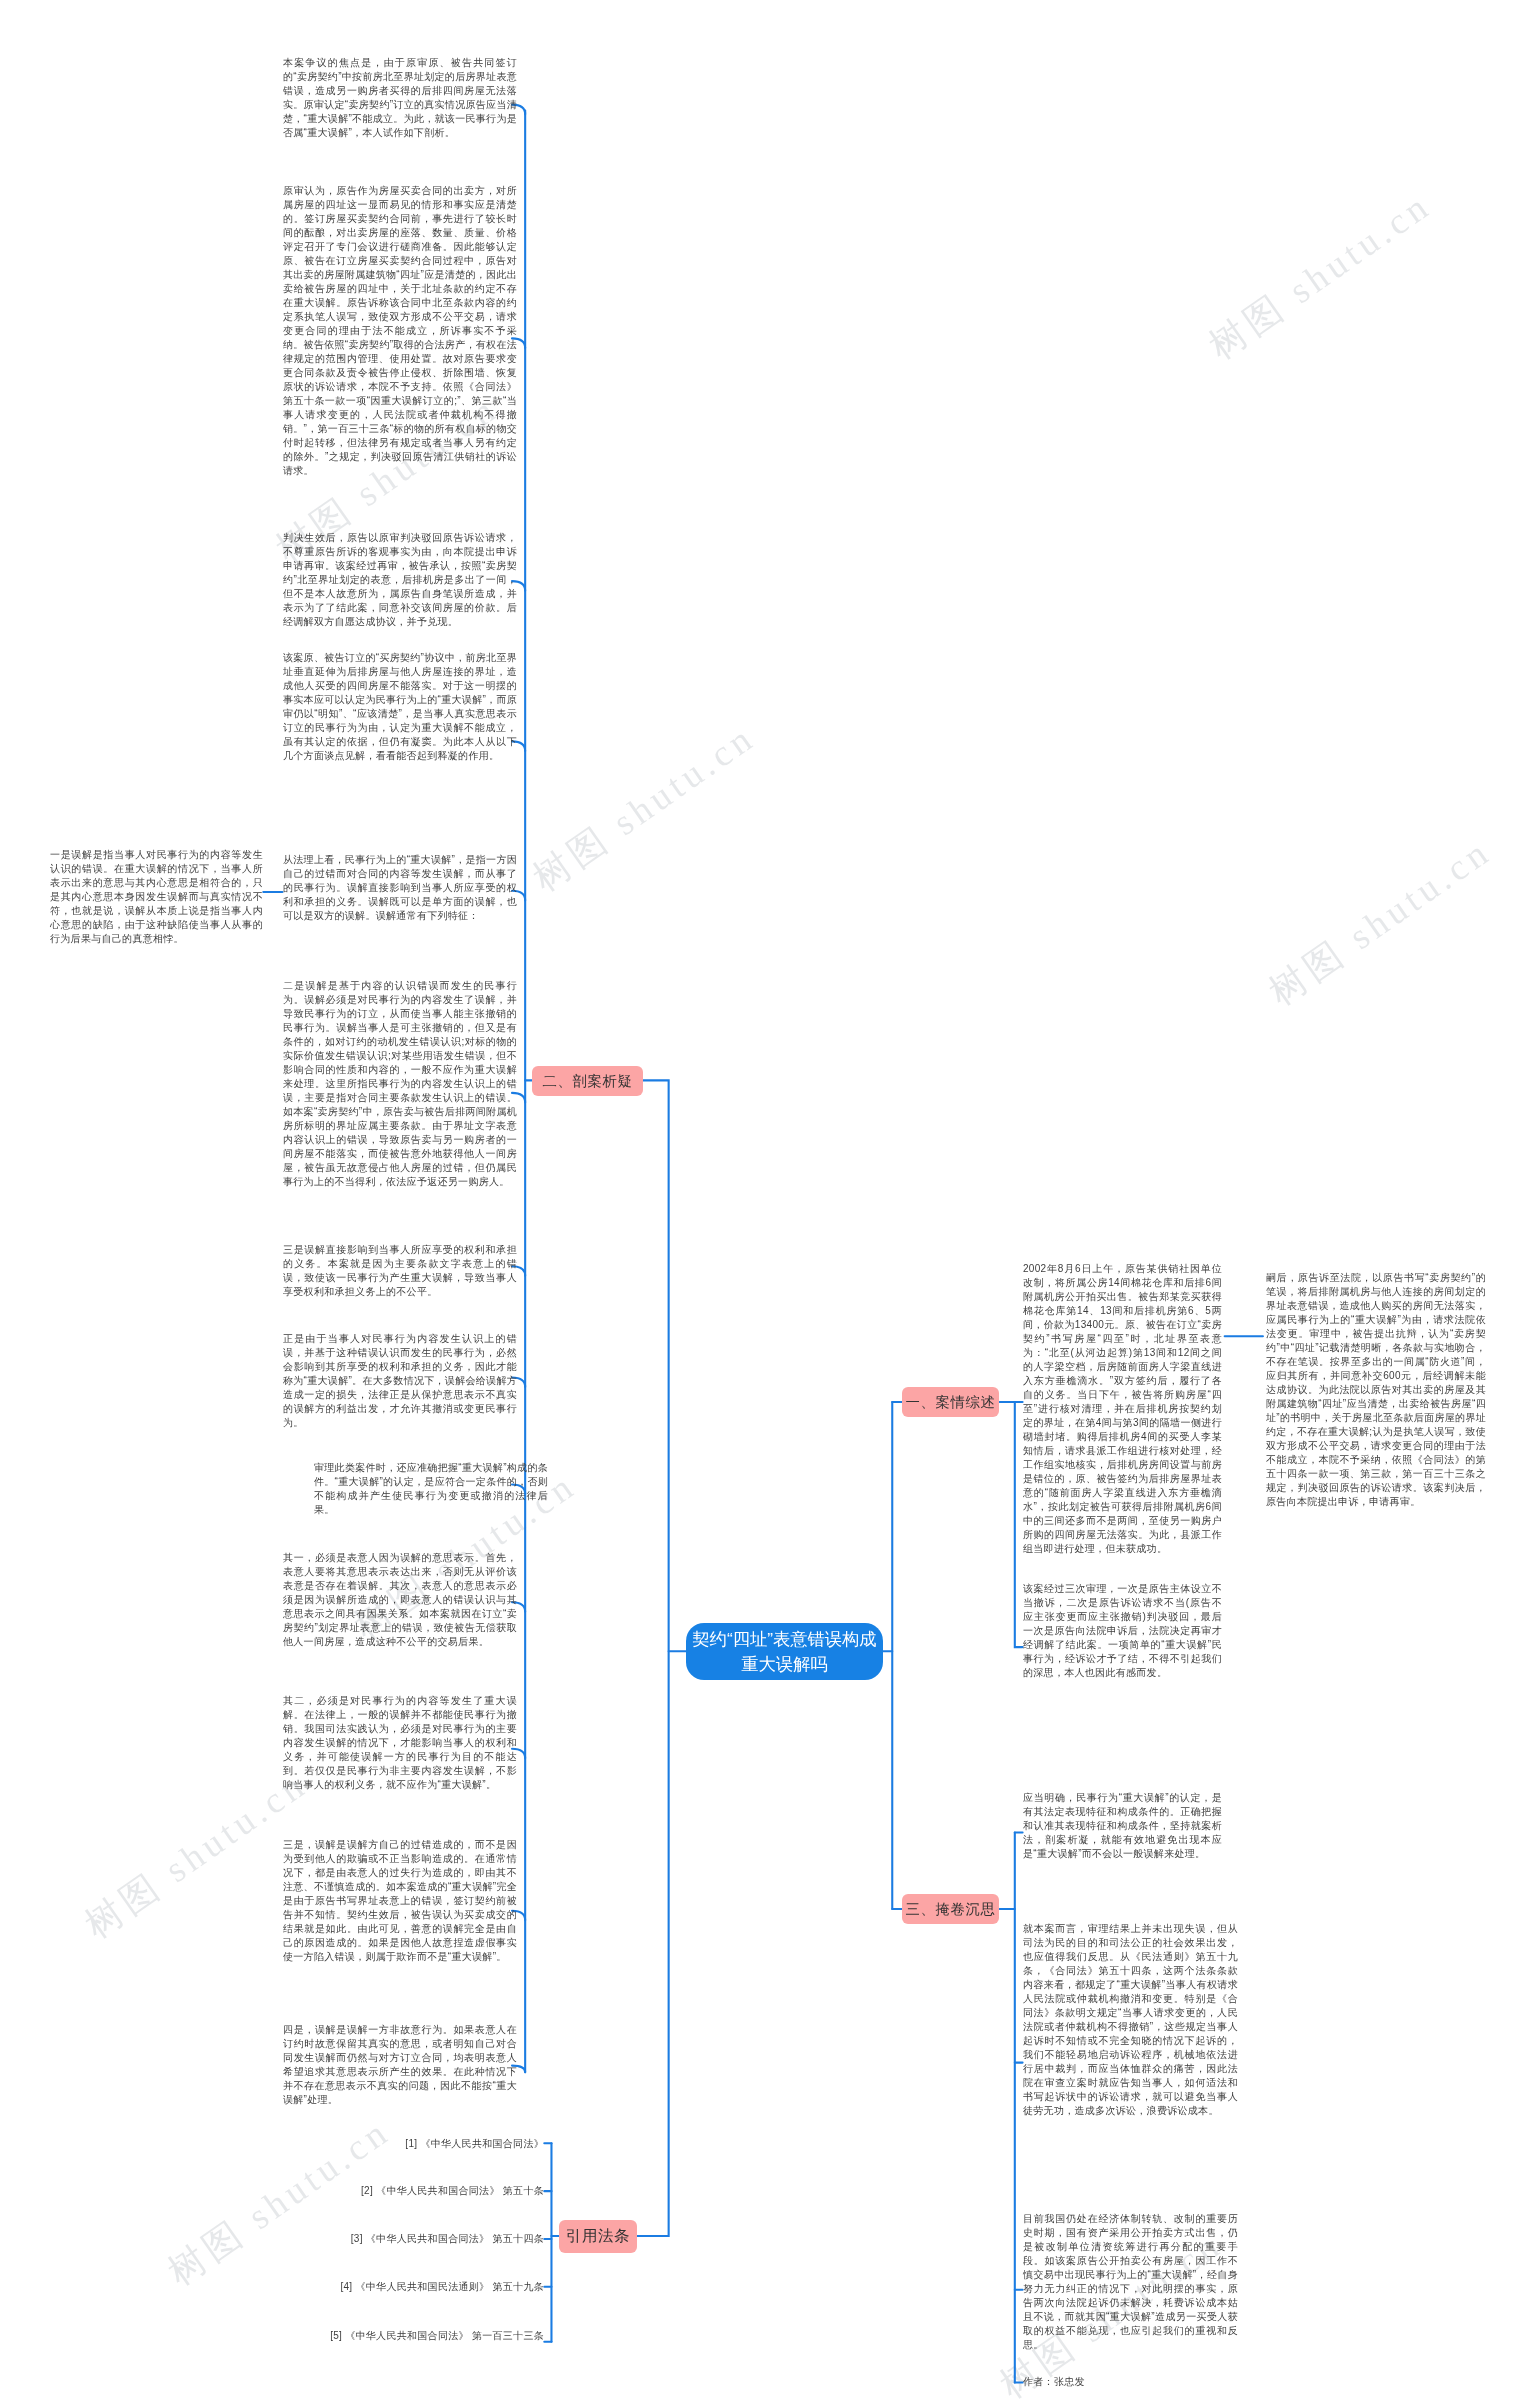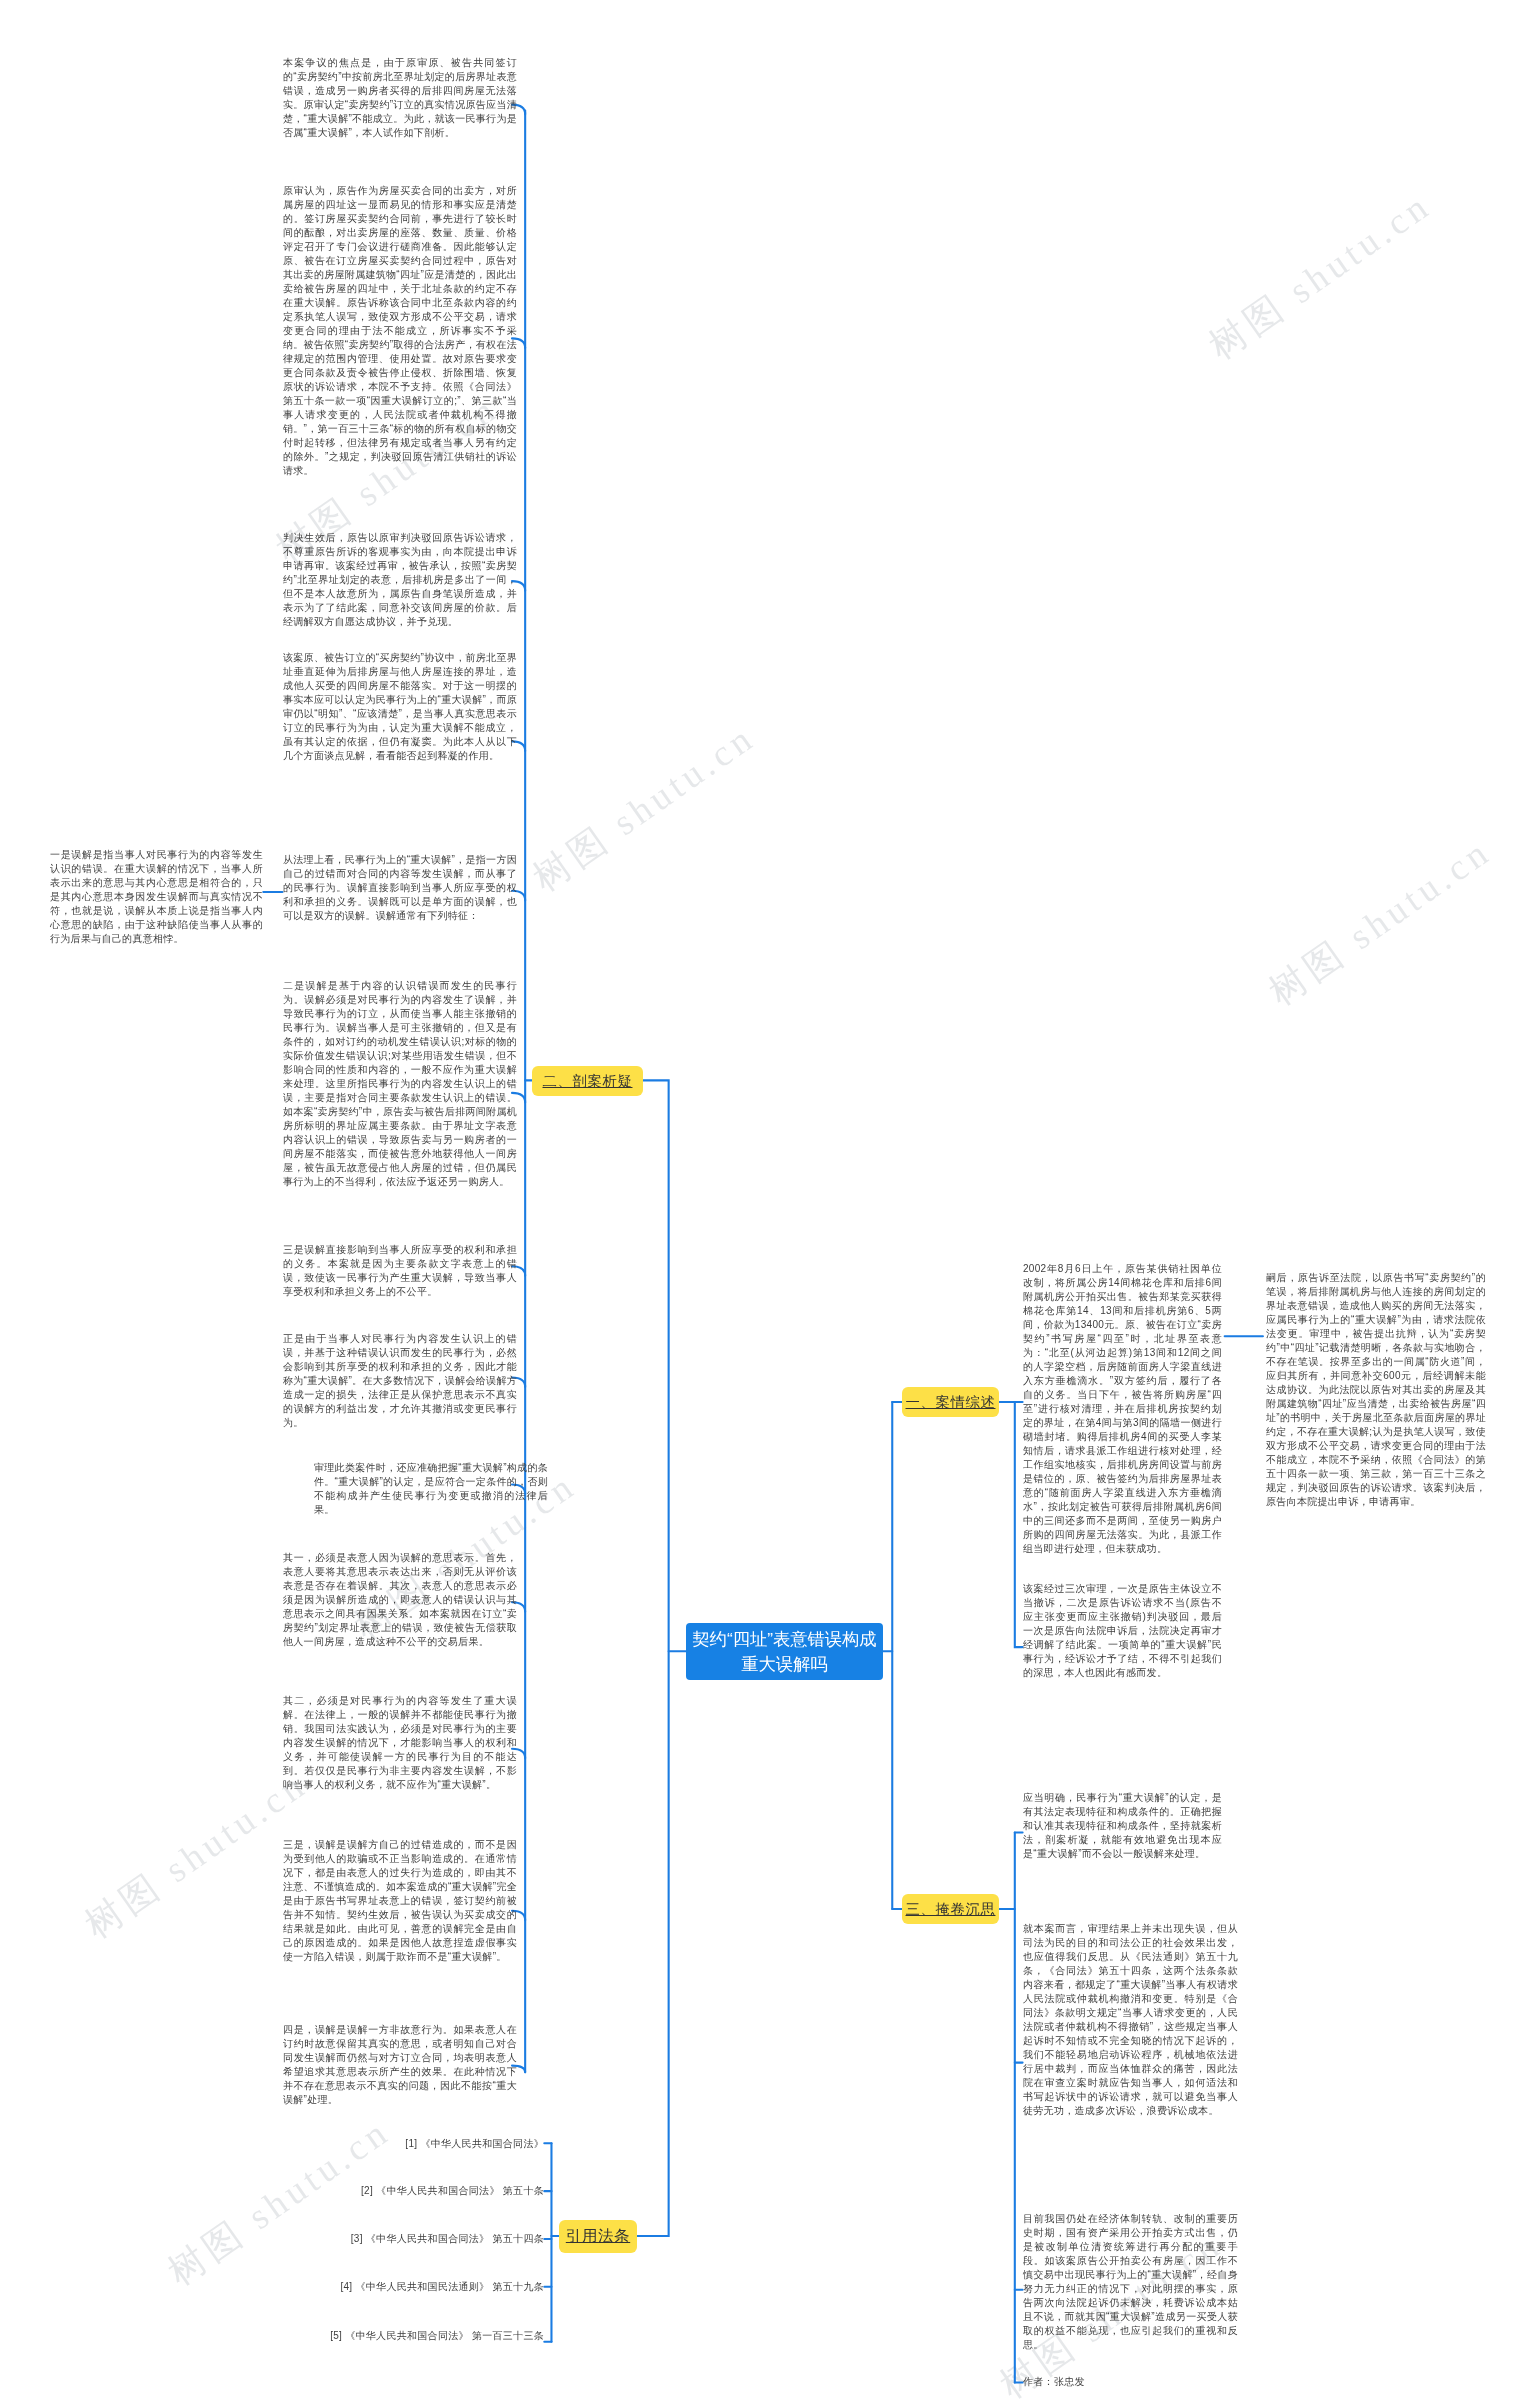--- a/index.html
+++ b/index.html
@@ -1,24 +1,24 @@
 <!DOCTYPE html>
 <html style="font-size:9.6px"><head>
 <meta charset="utf-8">
 <style>
   html,body{margin:0;padding:0;background:#ffffff;}
   #canvas{position:relative;width:1531px;height:2401px;background:#ffffff;overflow:hidden;
           font-family:"Liberation Sans","DejaVu Sans",sans-serif;}
   .para{position:absolute;font-size:10px;line-height:14px;color:#3d3d3d;text-align:justify;
         letter-spacing:0.3px;}
   .leftcol{left:283px;width:234px;}
-  .topic-node{position:absolute;background:#fde047;border-radius:6px;display:flex;
+  .topic-node{position:absolute;background:#fca5a5;border-radius:6px;display:flex;
         align-items:center;justify-content:center;color:#333333;font-size:14.4px;
-        letter-spacing:0.6px;text-decoration:underline;}
-  .root-node{position:absolute;background:#1781e4;color:#ffffff;border-radius:4px;
+        letter-spacing:0.6px;}
+  .root-node{position:absolute;background:#1781e4;color:#ffffff;border-radius:18px;
         display:flex;align-items:center;justify-content:center;text-align:center;
         font-size:17.3px;line-height:25px;padding:2.4px 6px;box-sizing:border-box;}
   .law{position:absolute;font-size:10px;color:#3d3d3d;white-space:nowrap;letter-spacing:0.3px;}
   .law-wrap{white-space:normal;max-width:246px;text-align:left;line-height:15px;}
   .wm{position:absolute;font-family:"Liberation Serif","DejaVu Serif",serif;
       font-size:37px;color:rgba(100,110,125,0.16);transform:rotate(-35deg);
       letter-spacing:4.8px;white-space:nowrap;pointer-events:none;}
   svg.links{position:absolute;left:0;top:0;pointer-events:none;}
 </style>
 </head>

